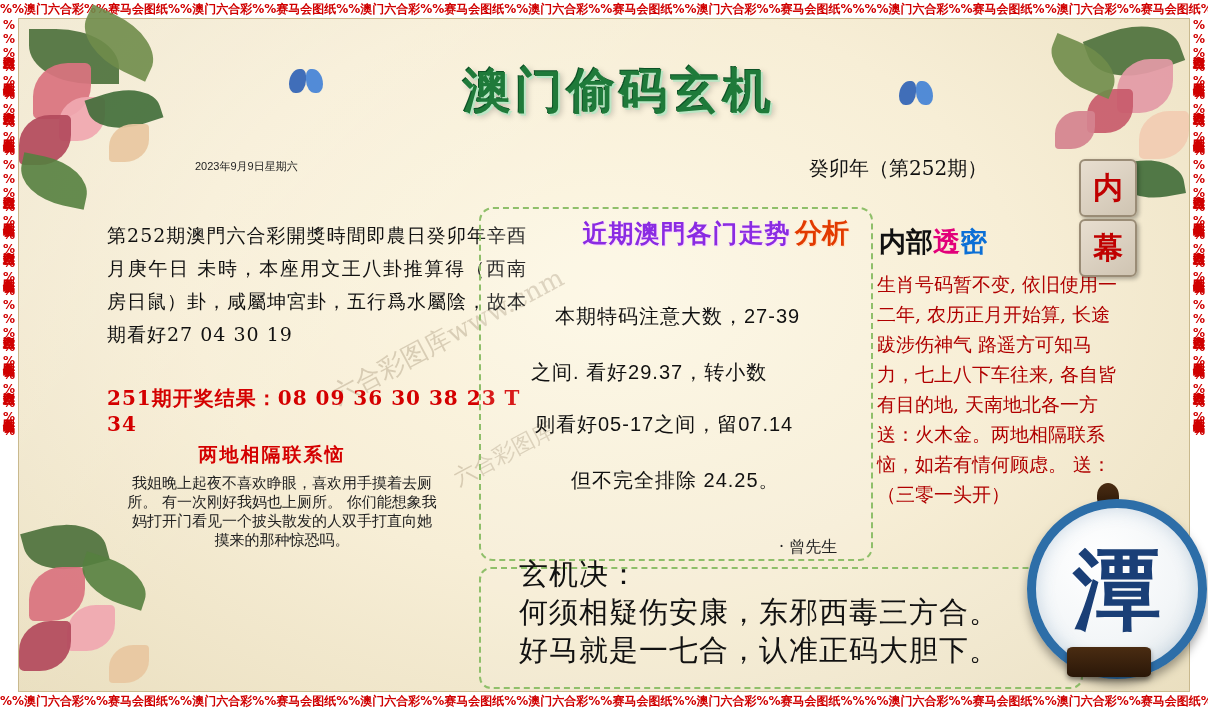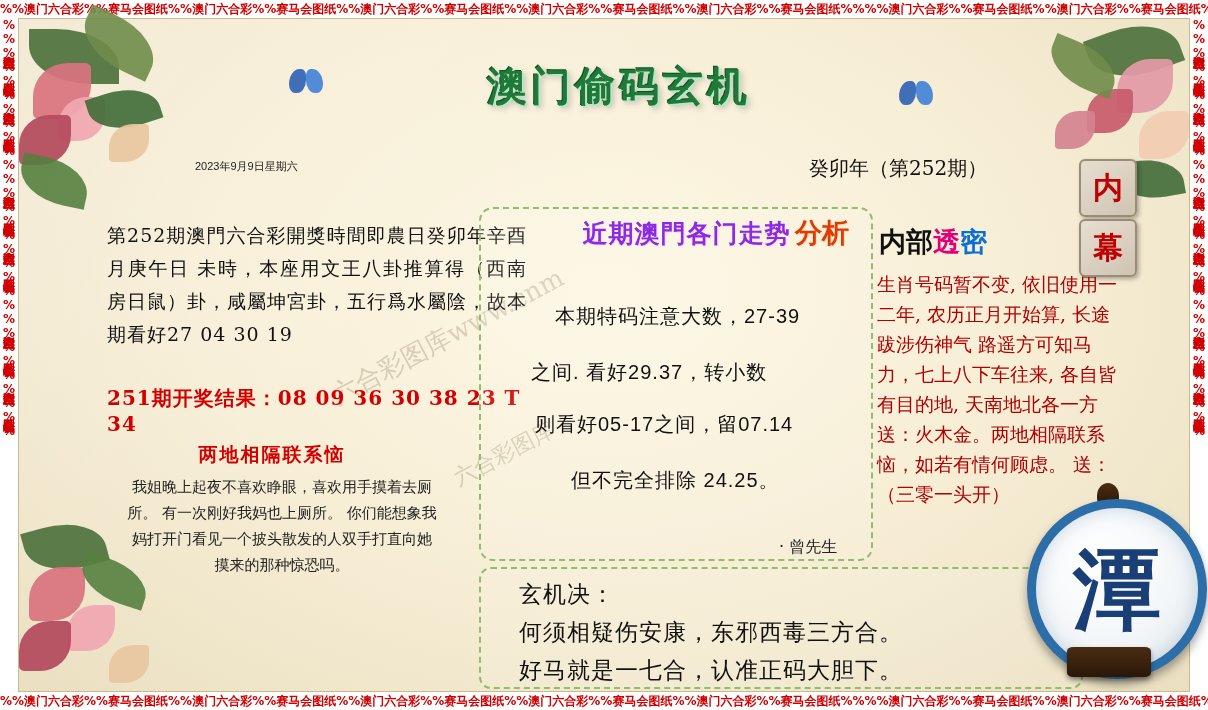--- a/index.html
+++ b/index.html
@@ -39,21 +39,21 @@
   }
   
   .floral{position:absolute;pointer-events:none;}
   .petal{position:absolute;border-radius:60% 10% 60% 10%;opacity:.93;}
   .leafy{position:absolute;border-radius:0 70% 0 70%;opacity:.9;}
   
   #title{
     position:absolute;left:300px;top:40px;width:600px;height:80px;
     text-align:center;
     font-family:Liberation Serif, serif;
-    font-size:40px;font-weight:bold;
+    font-size:48px;font-weight:bold;
     color:#1f7a3a;
     text-shadow:2px 2px 0 #b9e6c4, -1px -1px 0 #0d5226, 3px 3px 6px rgba(0,0,0,.25);
     letter-spacing:4px;
     white-space:nowrap;
   }
   #date{
     position:absolute;left:128px;top:140px;
     font-size:11px;color:#222;font-family:Liberation Sans, sans-serif;margin-left:48px;
   }
   #year-issue{
@@ -70,21 +70,21 @@
     margin-top:34px;font-size:20px;font-weight:bold;color:#d40000;
     font-family:"DejaVu Serif", serif;letter-spacing:1px;
   }
   #prev-sub{
     margin-top:6px;font-size:19px;font-weight:bold;color:#d40000;
     font-family:"DejaVu Serif", serif;letter-spacing:2px;text-align:center;
     padding-right:90px;
   }
   #story{
     position:absolute;left:108px;top:455px;width:310px;
-    font-size:15px;line-height:26px;color:#222;text-align:center;
+    font-size:15px;line-height:19px;color:#222;text-align:center;
     font-family:"DejaVu Sans", sans-serif;
   }
   
   #center-panel{
     position:absolute;left:460px;top:188px;width:390px;height:350px;
     border:2px dashed #8fbf6a;border-radius:14px;
     background:rgba(255,255,255,0.10);
   }
   #center-head{
     position:absolute;left:490px;top:196px;width:340px;text-align:right;
@@ -117,22 +117,22 @@
     position:absolute;left:760px;top:518px;font-size:16px;color:#222;
     font-family:"DejaVu Serif", serif;
   }
   
   #bottom-panel{
     position:absolute;left:460px;top:548px;width:600px;height:118px;
     border:2px dashed #8fbf6a;border-radius:12px;
     background:rgba(255,255,255,0.10);
   }
   #bottom-text{
-    position:absolute;left:500px;top:556px;width:560px;
-    font-size:23px;line-height:38px;color:#111;
+    position:absolute;left:500px;top:536px;width:560px;
+    font-size:29px;line-height:38px;color:#111;
     font-family:"DejaVu Serif", serif;letter-spacing:1px;
   }
   
   #right-head{
     position:absolute;left:860px;top:205px;font-size:27px;font-weight:bold;
     font-family:"DejaVu Serif", serif;color:#111;white-space:nowrap;
   }
   #right-head .pink{color:#e2007a;}
   #right-head .blue{color:#0b6fd6;}
   #right-body{

